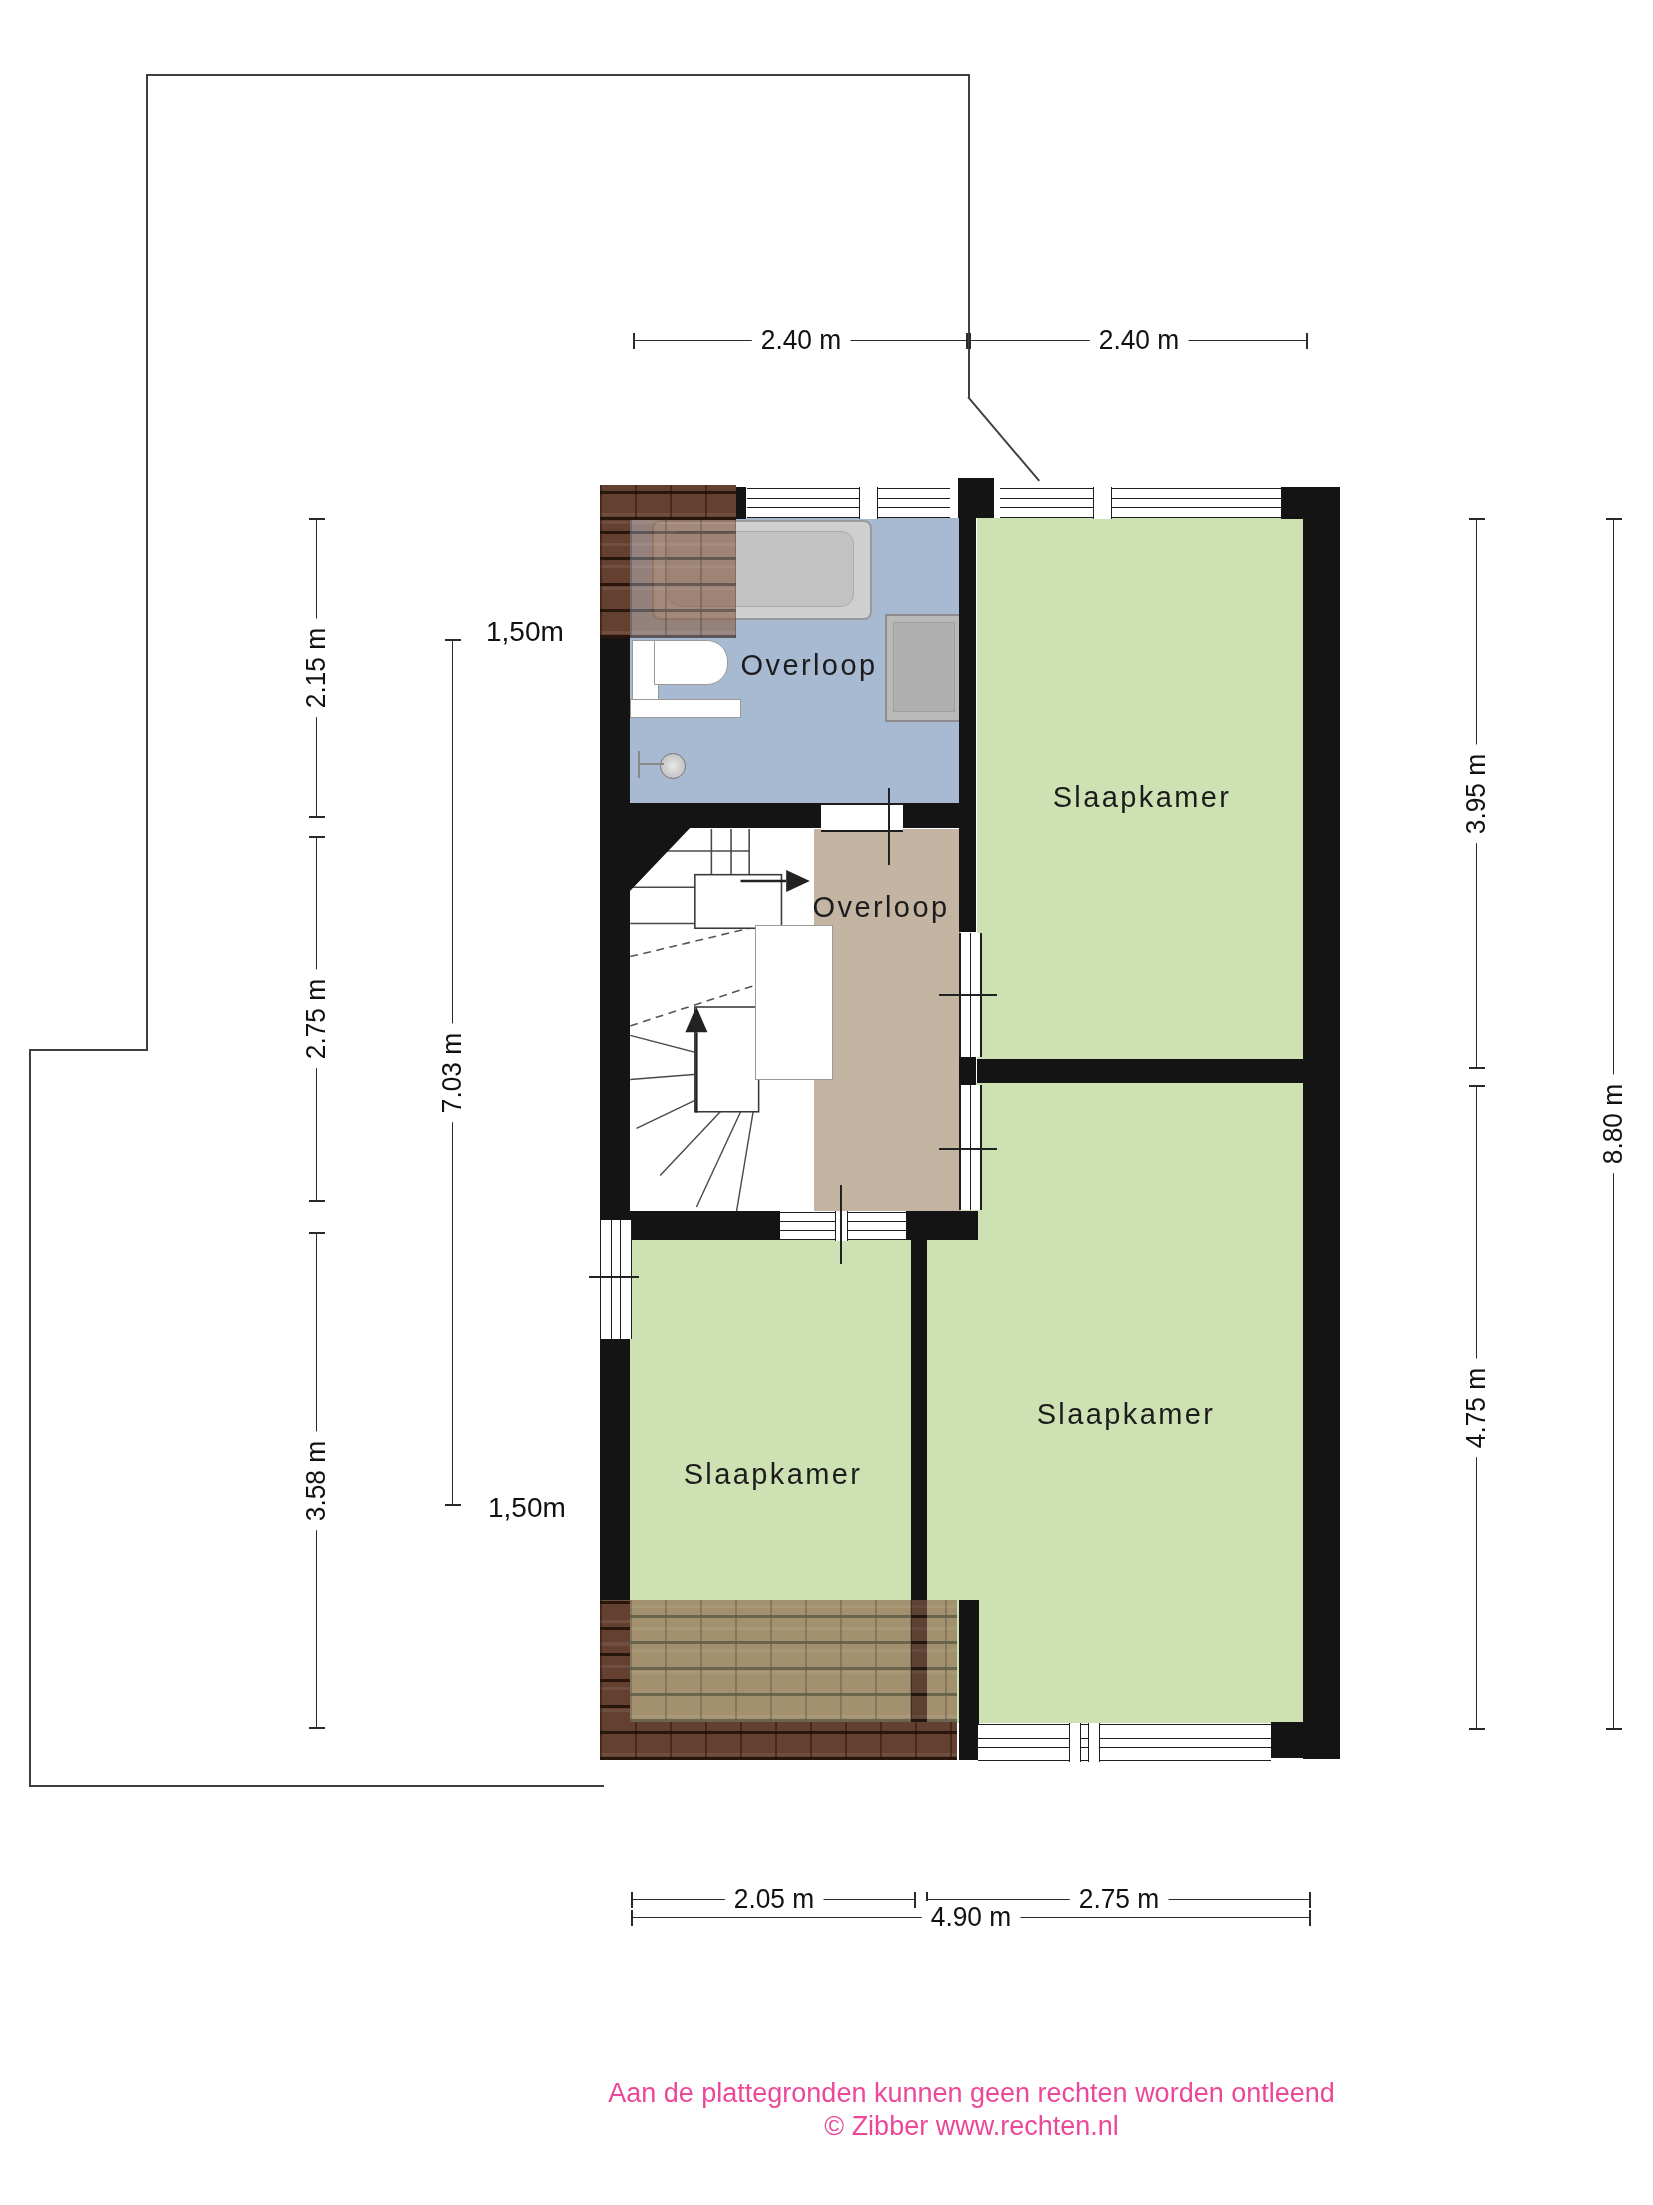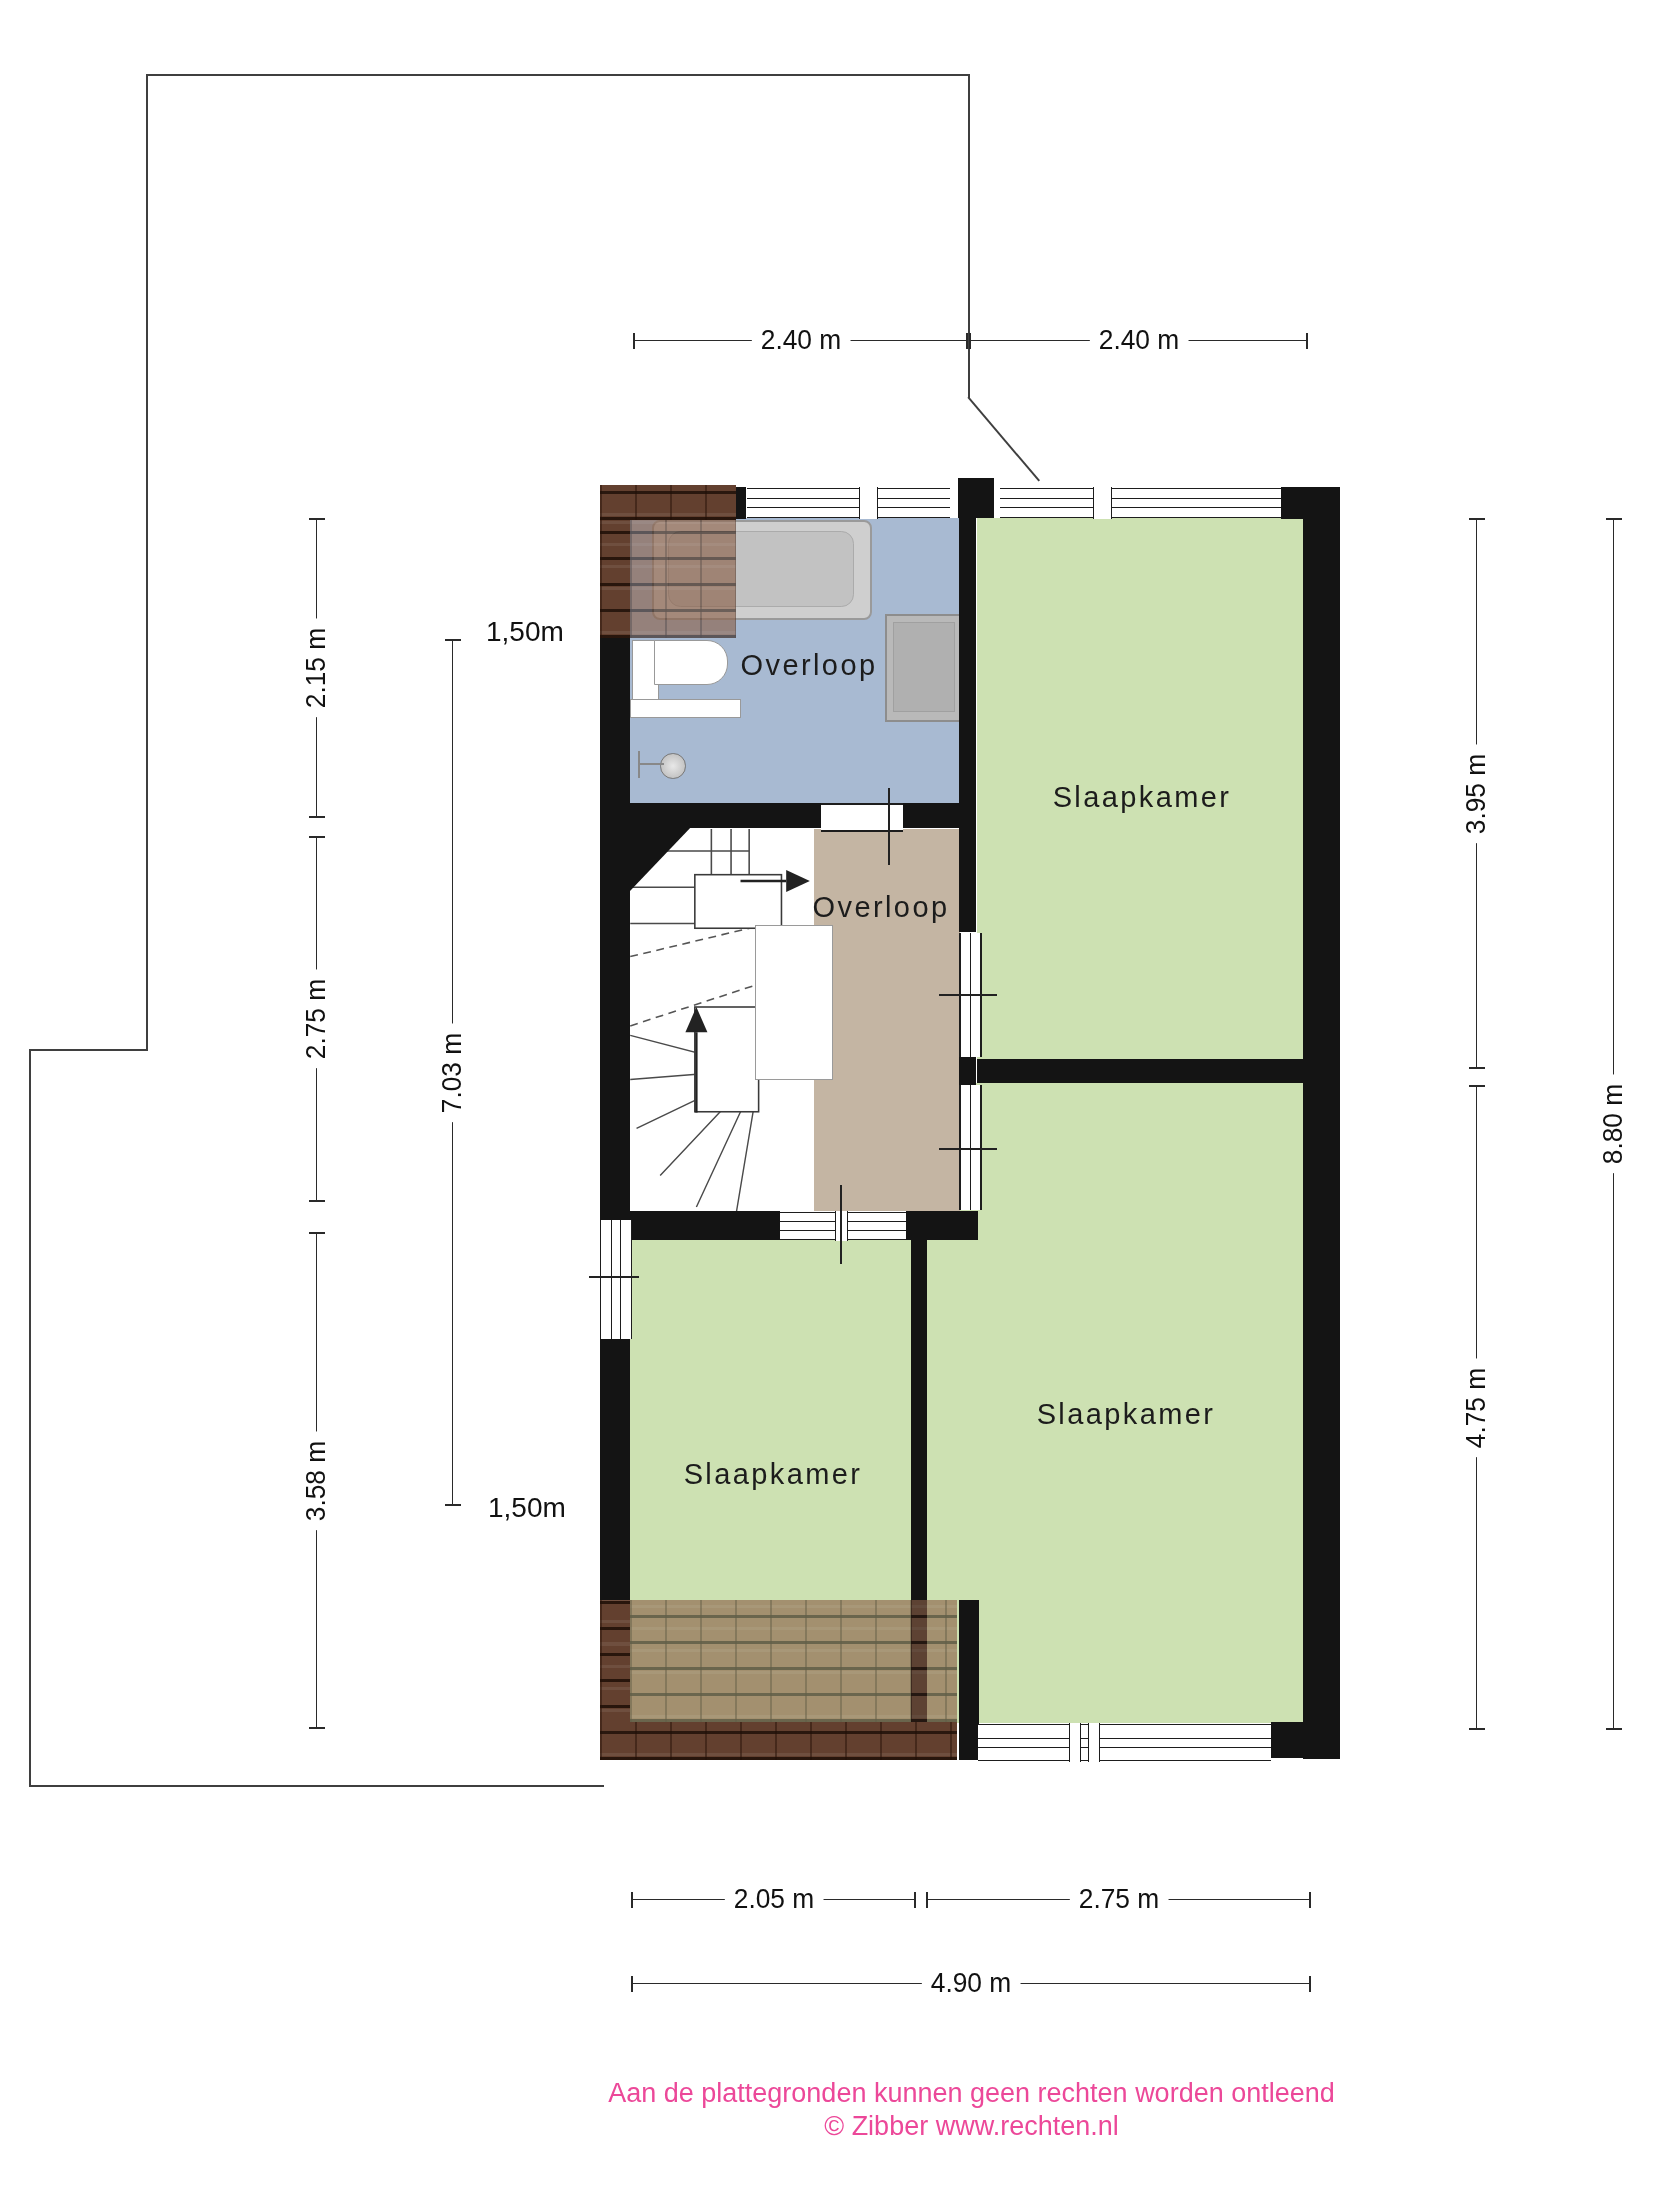--- a/index.html
+++ b/index.html
@@ -196,21 +196,21 @@
   <div class="dim-v" style="left:1613px;top:519px;height:1210px;">
     <span class="dim-label">8.80 m</span>
   </div>
 
   <div class="dim-h" style="left:632px;top:1899px;width:283px;">
     <span class="dim-label">2.05 m</span>
   </div>
   <div class="dim-h" style="left:927px;top:1899px;width:383px;">
     <span class="dim-label">2.75 m</span>
   </div>
-  <div class="dim-h" style="left:632px;top:1983px;width:678px;">
+  <div class="dim-h" style="left:632px;top:1917px;width:678px;">
     <span class="dim-label">4.90 m</span>
   </div>
 
   <div class="footer-line" style="top:2078px;">Aan de plattegronden kunnen geen rechten worden ontleend</div>
   <div class="footer-line" style="top:2111px;">© Zibber www.rechten.nl</div>
 
 </div>
 
 
 </body></html>

